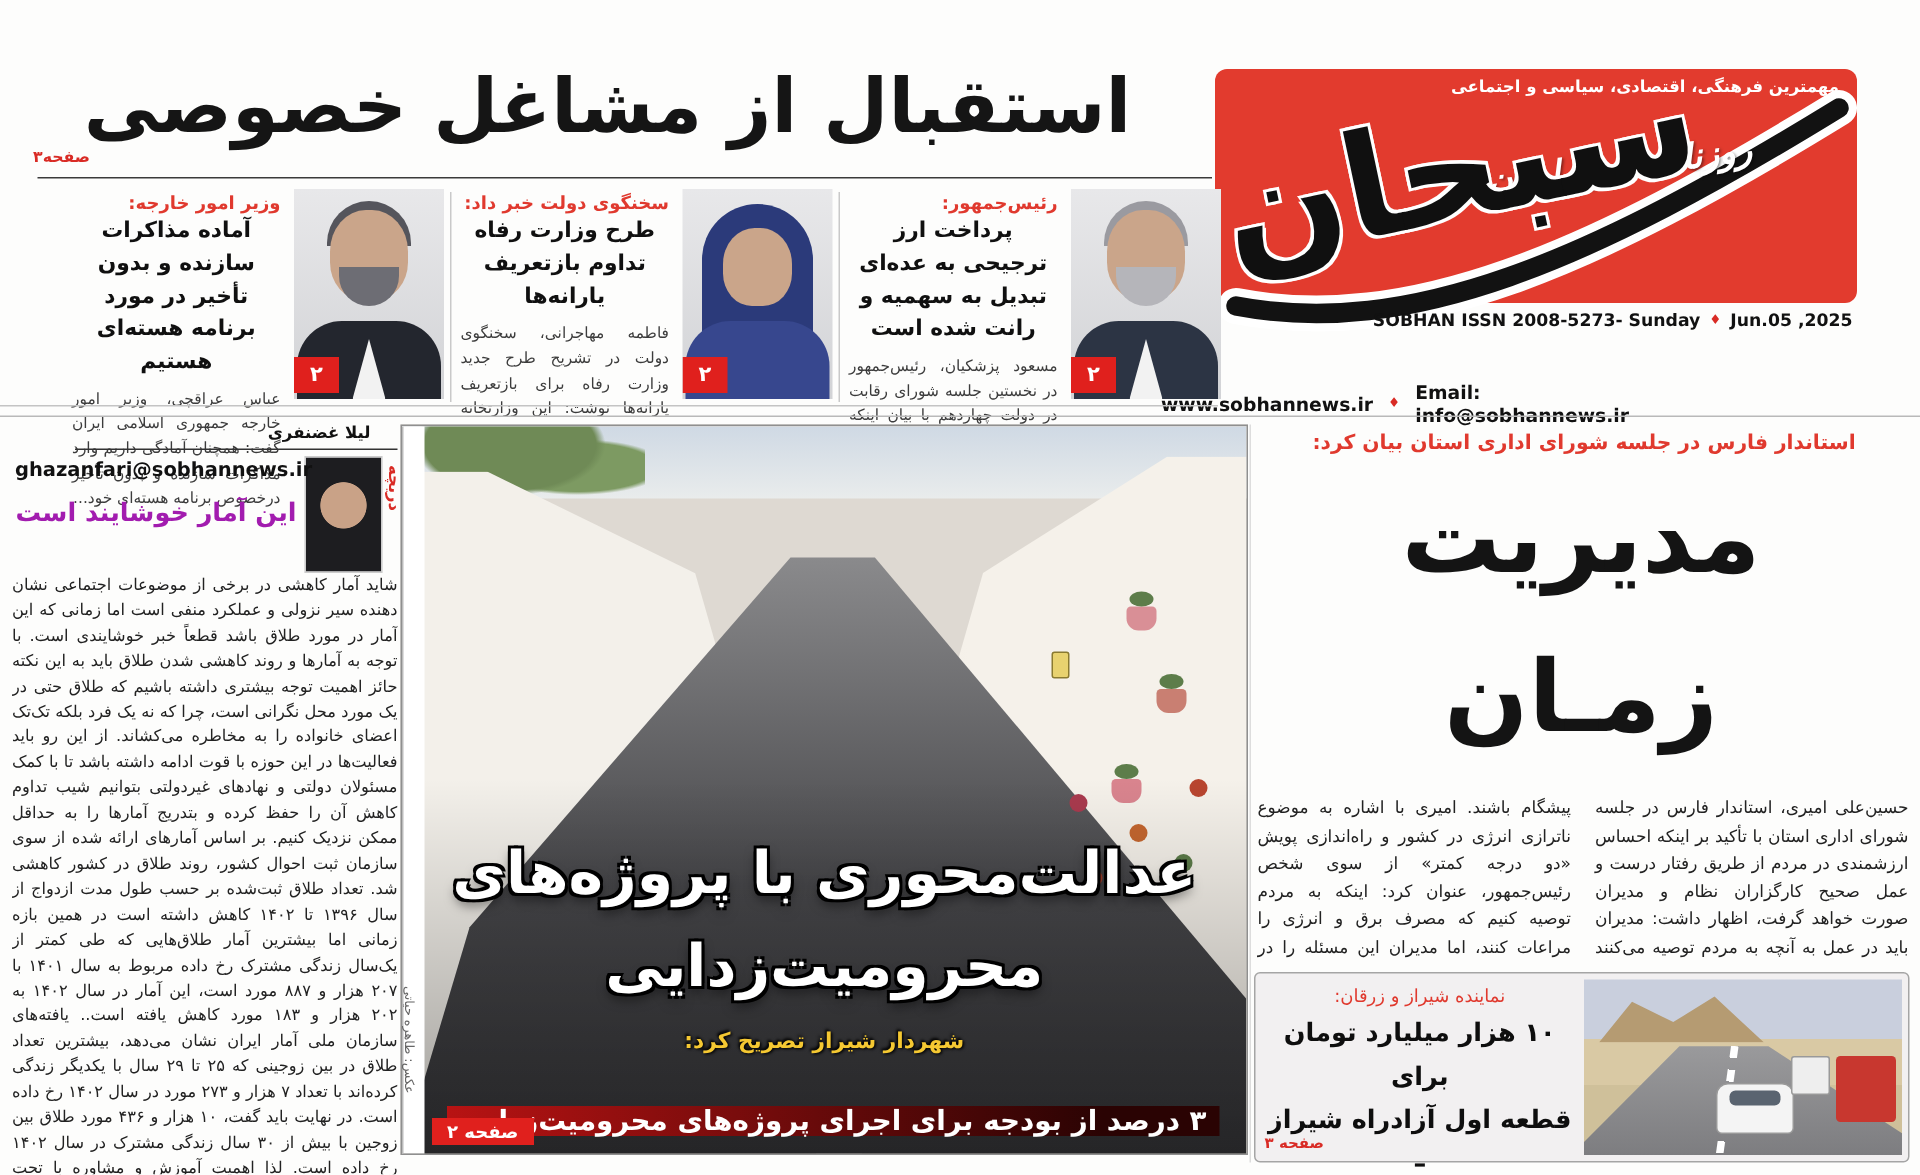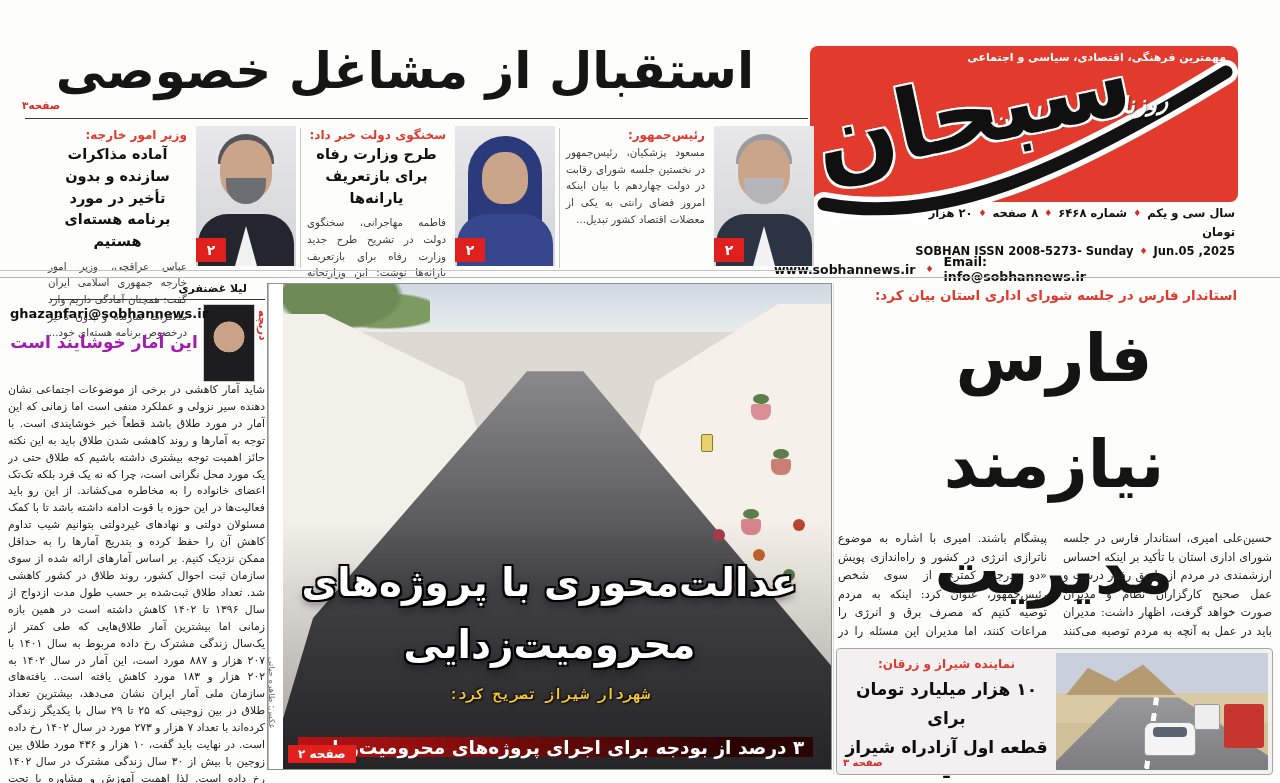--- a/index.html
+++ b/index.html
@@ -120,21 +120,21 @@
   .photo-credit { position:absolute; left:-1px; bottom:40px; writing-mode:vertical-rl;
     font-size:8.5px; color:#666; }
   .photo-shade { position:absolute; left:0; right:0; bottom:0; height:250px;
     background:linear-gradient(transparent, rgba(0,0,0,.35)); }
   .ph-headline { position:absolute; left:15px; right:15px; text-align:center;
     color:#fff; font-size:39px; font-weight:900; line-height:1.1;
     text-shadow:-2px -2px 0 #000, 2px -2px 0 #000, -2px 2px 0 #000, 2px 2px 0 #000, 0 4px 8px rgba(0,0,0,.55); }
   .ph-line1 { top:278px; } .ph-line2 { top:340px; }
   .ph-kicker { position:absolute; top:402px; left:15px; right:15px; text-align:center;
     color:#f5c832; font-size:14.5px; font-weight:bold;
-    text-shadow:1px 1px 2px #000, -1px -1px 2px #000;font-family:Liberation Mono, monospace; }
+    text-shadow:1px 1px 2px #000, -1px -1px 2px #000; }
   .ph-band { position:absolute; top:424px; left:30px; right:18px; height:20px;
     background:linear-gradient(90deg, #b81313, #2a0303 85%);
     display:flex; align-items:center; justify-content:center;
     color:#fff; font-size:18.5px; font-weight:900;margin-top:29px; }
   .ph-pageref { position:absolute; bottom:6px; left:20px; background:#e0201d;
     color:#fff; font-size:12px; font-weight:bold; padding:2px 10px; }
 
   
   .fars-kicker { left:845px; top:287px; width:422px; text-align:center;
     color:#e0392e; font-size:13.5px; font-weight:bold; }
@@ -162,21 +162,21 @@
     background:#f4f4f4; border-radius:8px 8px 4px 4px; border:1px solid #999; }
   .car-white::before { content:""; position:absolute; top:4px; left:8px; right:8px;
     height:10px; background:#5a6470; border-radius:4px; }
   .truck-red { position:absolute; bottom:22px; right:4px; width:40px; height:44px;
     background:#c8372f; border-radius:3px; }
   .truck-white { position:absolute; bottom:40px; right:48px; width:26px; height:26px;
     background:#eee; border:1px solid #999; border-radius:2px; }
   .hill { position:absolute; top:8px; left:10px; width:110px; height:34px;
     background:#b59b72; clip-path:polygon(0 100%, 20% 20%, 45% 60%, 70% 10%, 100% 100%); }
   .road-text { flex:1; padding:4px 8px 0 4px; position:relative; }
-  .road-kicker { text-align:center; color:#e0392e; font-size:12px; font-weight:bold;
+  .road-kicker { text-align:center; color:#e0392e; font-size:12px; font-weight:normal;
     margin-bottom:4px; }
   .road-headline { text-align:center; font-size:17px; font-weight:900; color:#0e0e0e;
     line-height:29px; }
   .road-pageref { position:absolute; bottom:2px; left:2px; color:#d92b25;
     font-size:10px; font-weight:bold; }
 </style>
 </head>
 <body>
 
 <div class="abs top-headline">استقبال از مشاغل خصوصی</div>
@@ -186,52 +186,52 @@
 <div class="abs masthead">
   <div class="masthead-tagline">مهمترین فرهنگی، اقتصادی، سیاسی و اجتماعی</div>
   <svg class="swoosh-svg" width="428" height="175" viewBox="0 0 428 175">
     <path d="M14 148 C 130 170, 250 118, 416 16" stroke="#ffffff" stroke-width="24" fill="none" stroke-linecap="round"></path>
     <path d="M14 148 C 130 170, 250 118, 416 16" stroke="#121212" stroke-width="13" fill="none" stroke-linecap="round"></path>
   </svg>
   <div class="masthead-subtitle">روزنامه صبح ایران</div>
   <div class="masthead-logo">سبحان</div>
 </div>
 <div class="abs masthead-dates">
-  <div class="dia-line">سال سی و یکم <span class="dia">♦</span> شماره ۶۴۶۸ <span class="dia">♦</span> ۸ صفحه <span class="dia">♦</span> ۲۰ هزار تومان</div>
   <div class="en dia-line">SOBHAN ISSN 2008-5273- Sunday <span class="dia">♦</span> Jun.05 ,2025</div>
 </div>
 <div class="abs contact-line dia-line">www.sobhannews.ir <span class="dia">♦</span> Email: info@sobhannews.ir</div>
 
 <div class="abs boxes-row">
 
   <div class="news-box" style="left:562px;">
     <div class="news-photo">
       <div class="hair-sil"></div>
       <div class="head-sil"></div>
       <div class="beard-sil"></div>
       <div class="body-sil"></div>
       <div class="shirt-sil"></div>
       <div class="page-badge">۲</div>
     </div>
     <div class="news-text">
       <div class="news-kicker">رئیس‌جمهور:</div>
+      <div class="news-headline">پرداخت ارز ترجیحی به عده‌ای تبدیل به سهمیه و رانت شده است</div>
       <div class="news-body">مسعود پزشکیان، رئیس‌جمهور در نخستین جلسه شورای رقابت در دولت چهاردهم با بیان اینکه امروز فضای رانتی به یکی از معضلات اقتصاد کشور تبدیل...</div>
     </div>
   </div>
 
   <div class="news-box" style="left:303px;">
     <div class="news-photo scarf">
       <div class="hood-sil"></div>
       <div class="head-sil"></div>
       <div class="body-sil"></div>
       <div class="page-badge">۲</div>
     </div>
     <div class="news-text">
       <div class="news-kicker">سخنگوی دولت خبر داد:</div>
-      <div class="news-headline">طرح وزارت رفاه برای بازتعریف یارانه‌ها</div>
+      <div class="news-headline">طرح وزارت رفاه تداوم بازتعریف یارانه‌ها</div>
       <div class="news-body">فاطمه مهاجرانی، سخنگوی دولت در تشریح طرح جدید وزارت رفاه برای بازتعریف یارانه‌ها نوشت: این وزارتخانه درحال تدوین سازوکاری است تا از طریق آزمون وسع و با تکیه بر ابزارها و تکنولوژی‌هایی که...</div>
     </div>
   </div>
 
   <div class="news-box" style="left:44px;">
     <div class="news-photo">
       <div class="hair-sil" style="background:#55555c;"></div>
       <div class="head-sil"></div>
       <div class="beard-sil" style="background:#6d6d74;"></div>
       <div class="body-sil" style="background:#23262e;"></div>
@@ -286,21 +286,20 @@
   <div class="ph-headline ph-line1">عدالت‌محوری با پروژه‌های</div>
   <div class="ph-headline ph-line2">محرومیت‌زدایی</div>
   <div class="ph-kicker">شهردار شیراز تصریح کرد:</div>
   <div class="ph-band">۳ درصد از بودجه برای اجرای پروژه‌های محرومیت‌زدایی</div>
   <div class="ph-pageref">صفحه ۲</div>
 </div>
 <div class="abs vsep-photo"></div>
 
 <div class="abs fars-kicker">استاندار فارس در جلسه شورای اداری استان بیان کرد:</div>
 <div class="abs fars-headline">
-  <div>فارس نیازمند</div>
   <div>مدیریت زمـان</div>
 </div>
 <div class="abs fars-body">
   <span>حسین‌علی امیری، استاندار فارس در جلسه شورای اداری استان با تأکید بر اینکه احساس ارزشمندی در مردم از طریق رفتار درست و عمل صحیح کارگزاران نظام و مدیران صورت خواهد گرفت، اظهار داشت: مدیران باید در عمل به آنچه به مردم توصیه می‌کنند پیشگام باشند. امیری با اشاره به موضوع ناترازی انرژی در کشور و راه‌اندازی پویش «دو درجه کمتر» از سوی شخص رئیس‌جمهور، عنوان کرد: اینکه به مردم توصیه کنیم که مصرف برق و انرژی را مراعات کنند، اما مدیران این مسئله را در ادارات و دستگاه‌ها و سازمان‌ها رعایت نکنند و به آن بی‌توجه باشند، نتیجه مطلوبی نخواهد داشت..</span>
   
 </div>
 
 <div class="abs road-box">
   <div class="road-photo">
     <div class="hill"></div>

